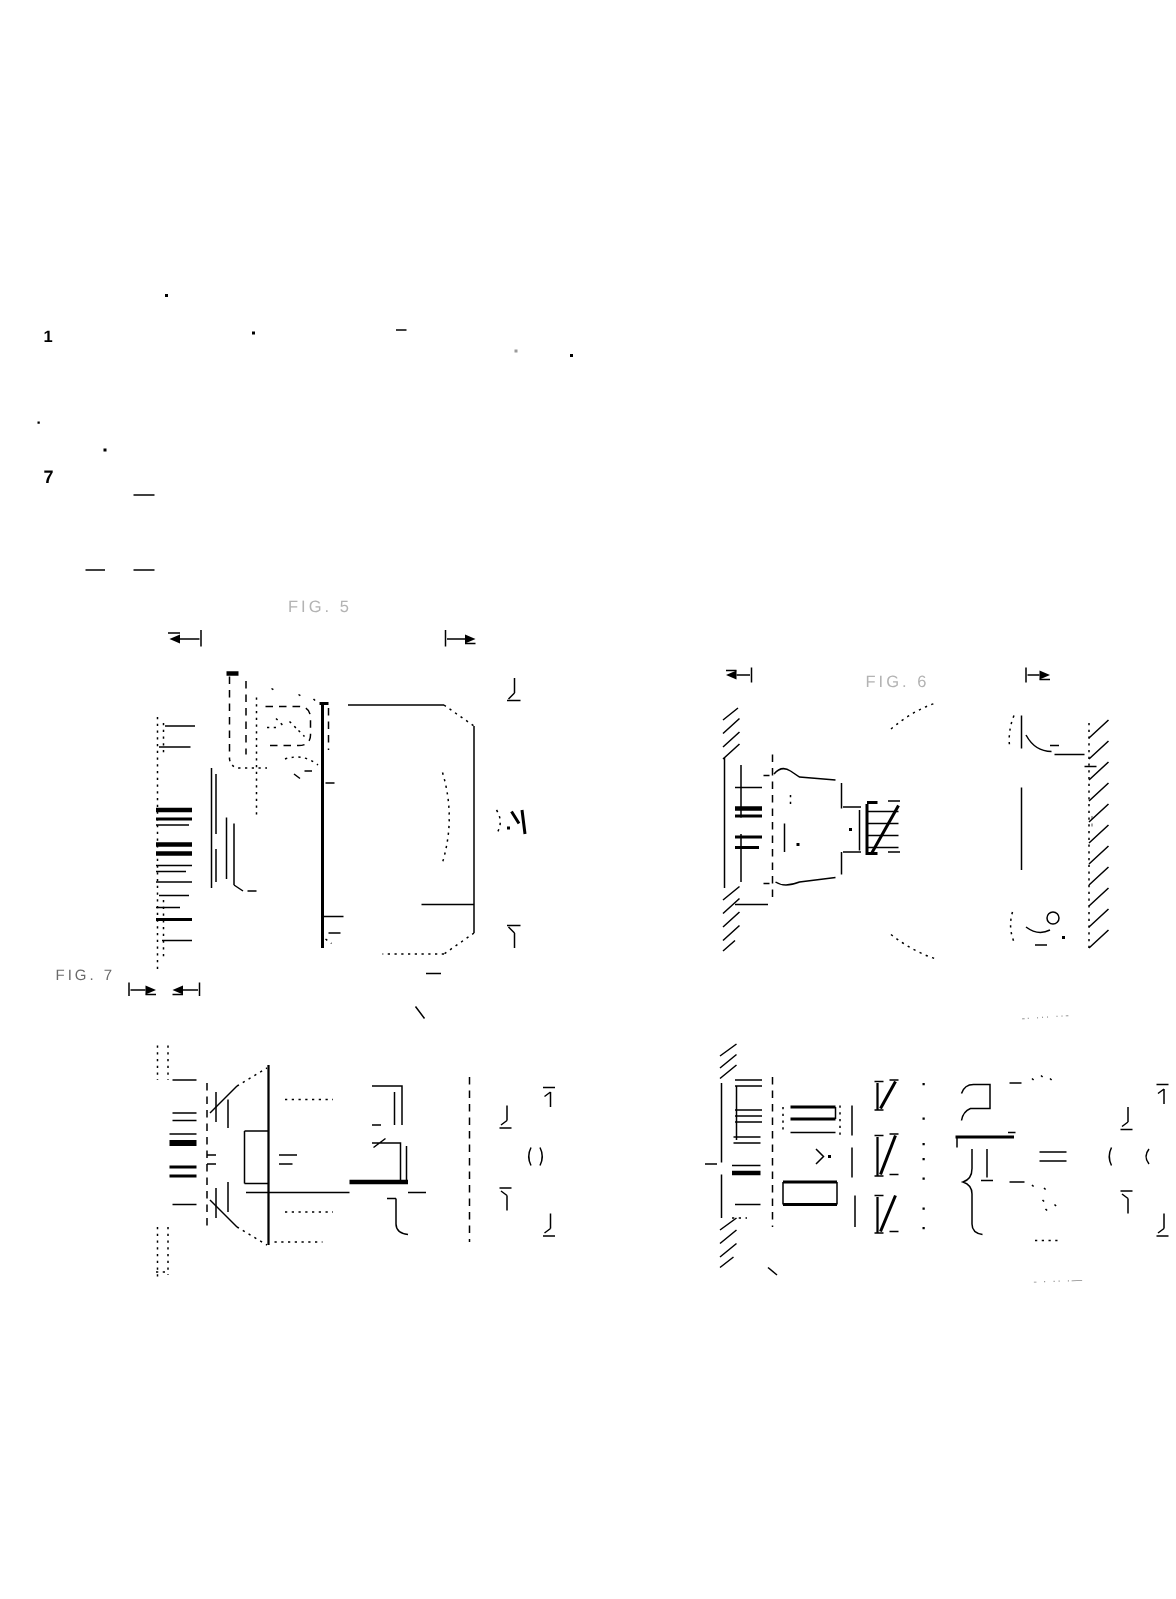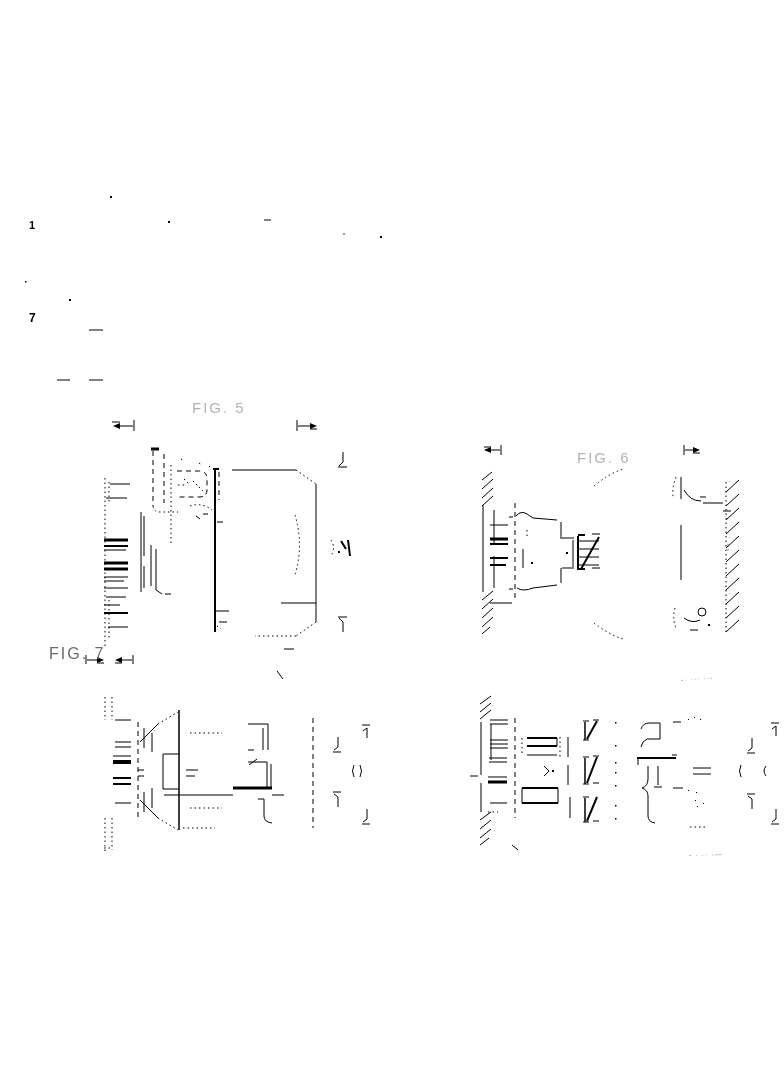--- a/index.html
+++ b/index.html
@@ -7,22 +7,22 @@
         font-family:"Liberation Sans", sans-serif;}
   #art{position:absolute;left:0;top:0;}
   .k{stroke:#000;fill:none;stroke-width:1;}
   .k15{stroke:#000;fill:none;stroke-width:1.5;}
   .k2{stroke:#000;fill:none;stroke-width:2;}
   .k3{stroke:#000;fill:none;stroke-width:3;}
   .k4{stroke:#000;fill:none;stroke-width:4;}
   .dt{stroke:#000;fill:none;stroke-width:1;stroke-dasharray:1.5,3;}
   .dh{stroke:#000;fill:none;stroke-width:1;stroke-dasharray:5,4;}
   .gy{stroke:#8c8c8c;fill:none;stroke-width:1;}
-  .lbl{position:absolute;color:#b3b3b3;font-size:15px;letter-spacing:2px;white-space:nowrap;}
-  .lbl-dark{position:absolute;color:#6a6a6a;font-size:16px;letter-spacing:2px;white-space:nowrap;margin-left:12px;}
+  .lbl{position:absolute;color:#b3b3b3;font-size:11px;letter-spacing:2px;white-space:nowrap;}
+  .lbl-dark{position:absolute;color:#6a6a6a;font-size:10px;letter-spacing:2px;white-space:nowrap;}
   .frag{position:absolute;color:#8c8c8c;font-size:7px;letter-spacing:1px;white-space:nowrap;}
   .mg{position:absolute;color:#000;font-weight:bold;white-space:nowrap;}
 </style>
 </head>
 <body>
 
 <div id="page">
 
 <svg id="art" width="784" height="1066" viewBox="0 0 784 1066">
 

